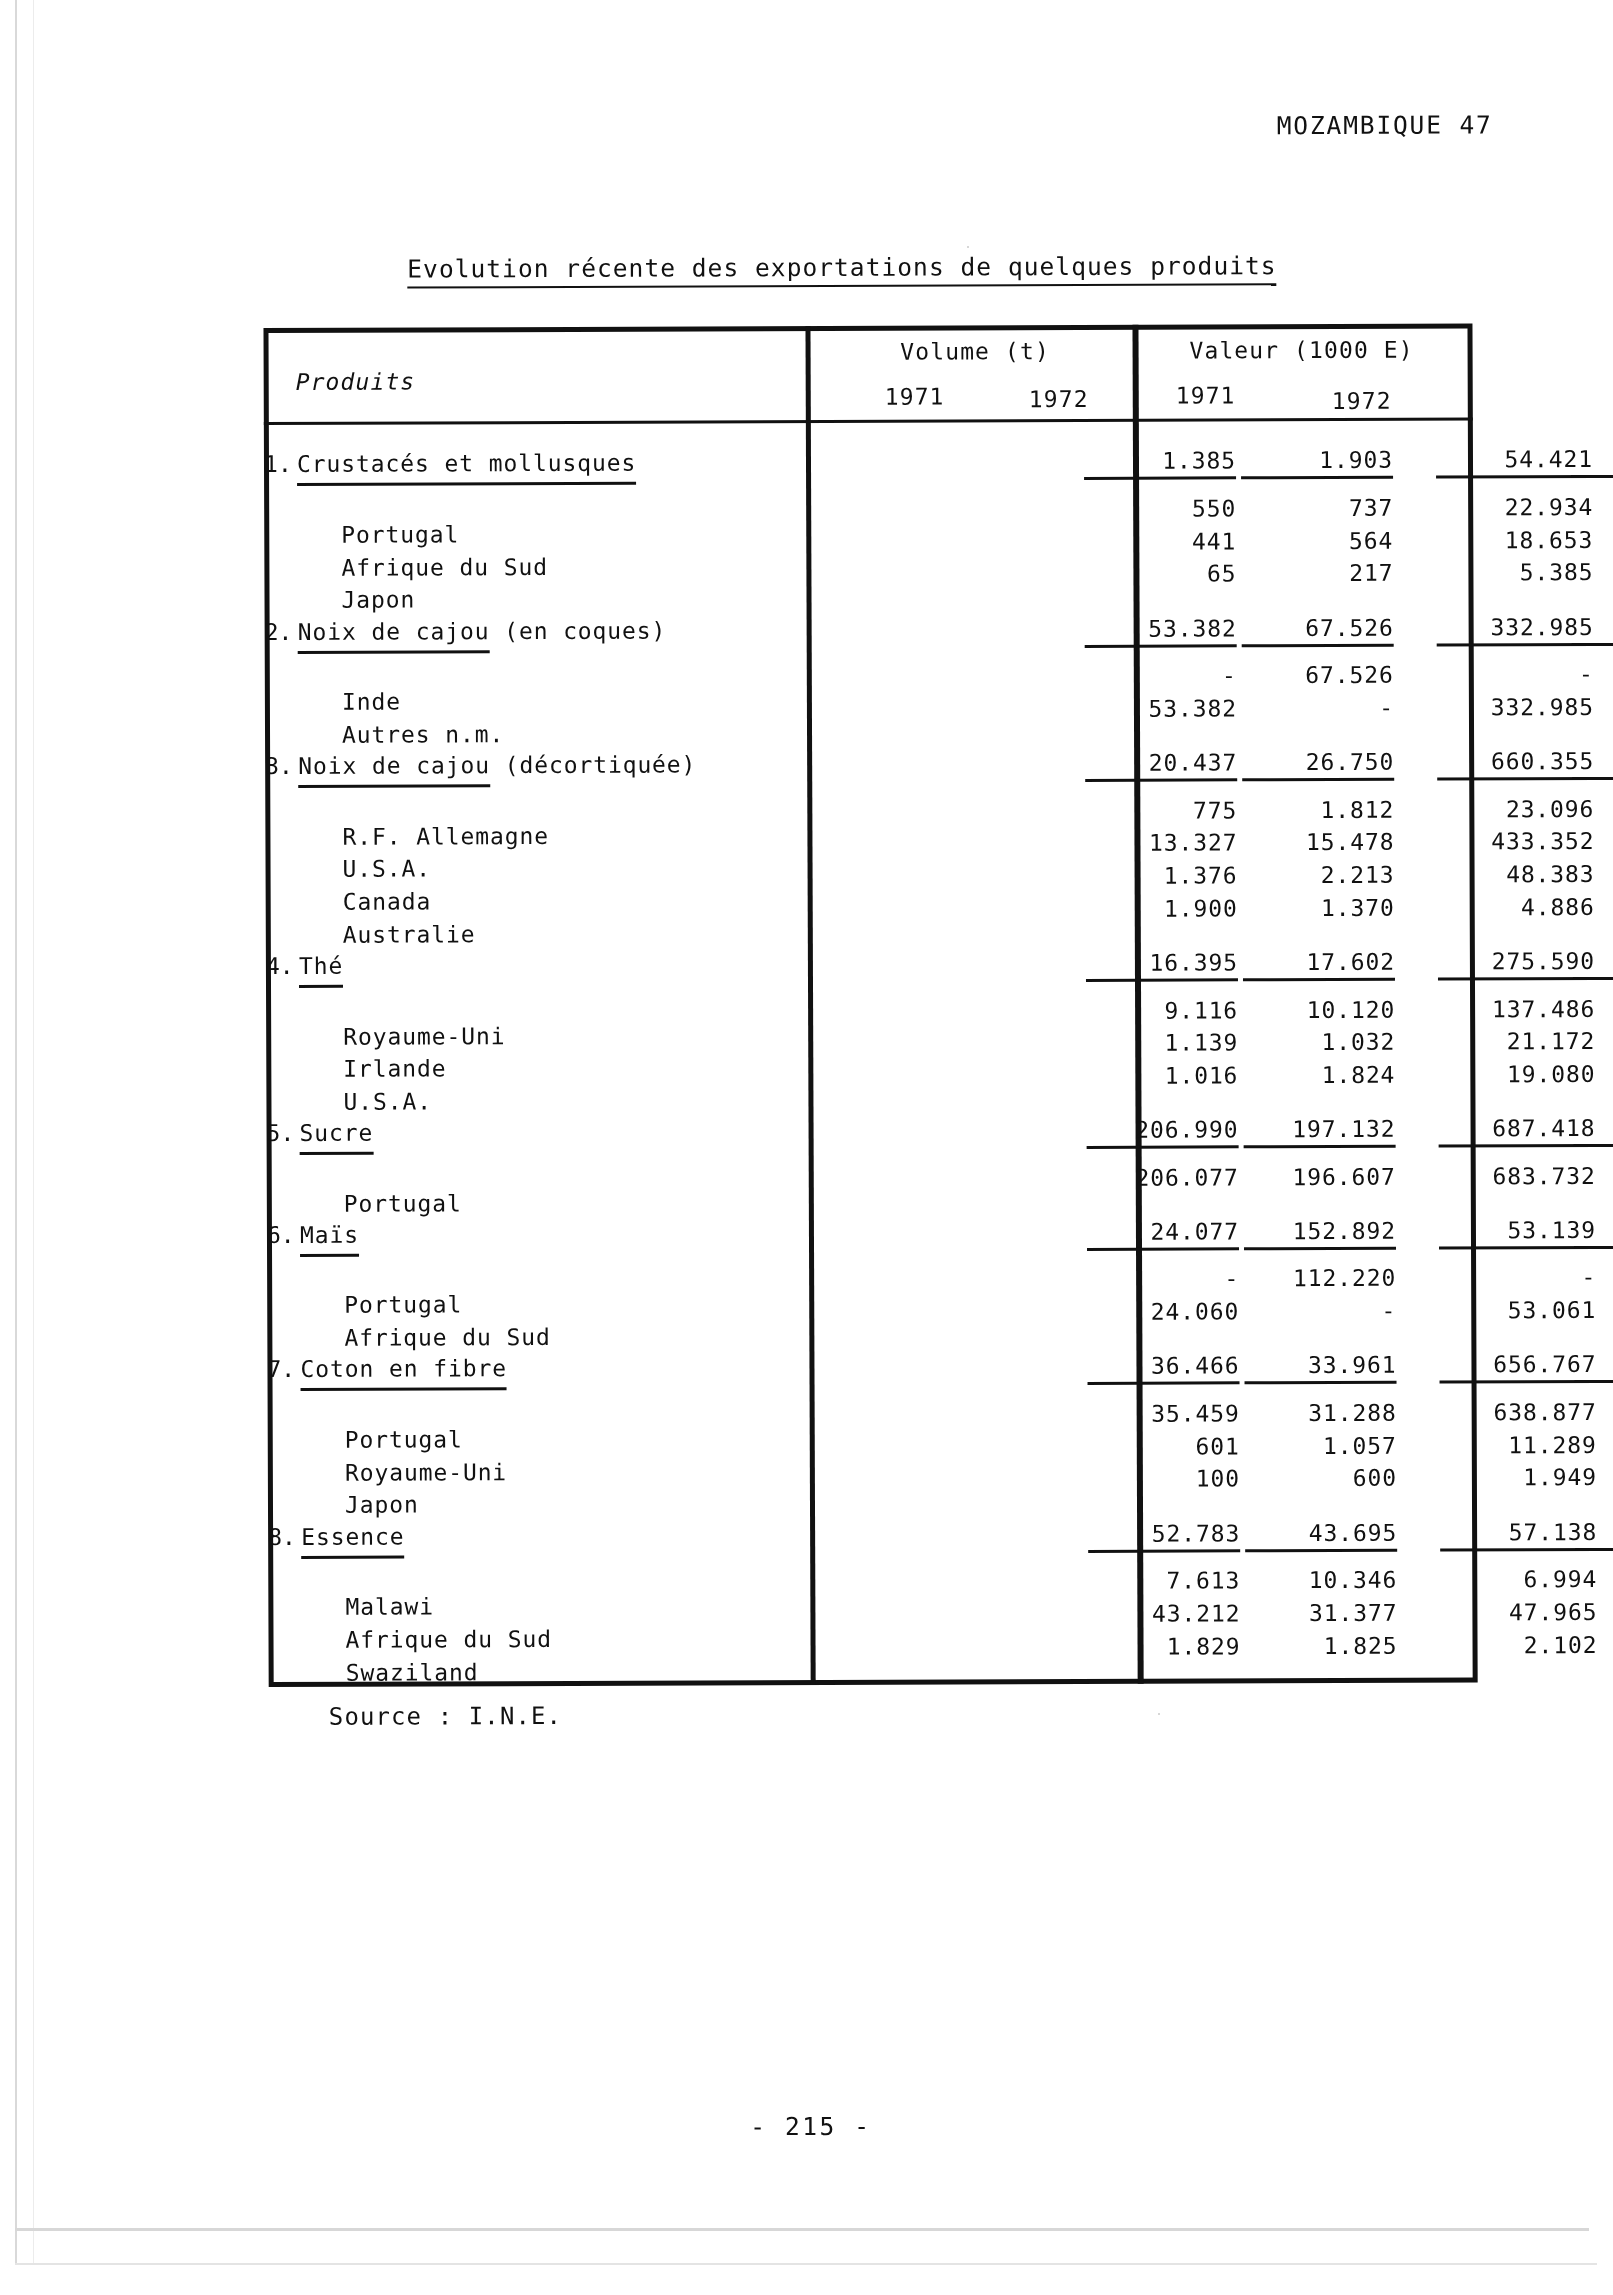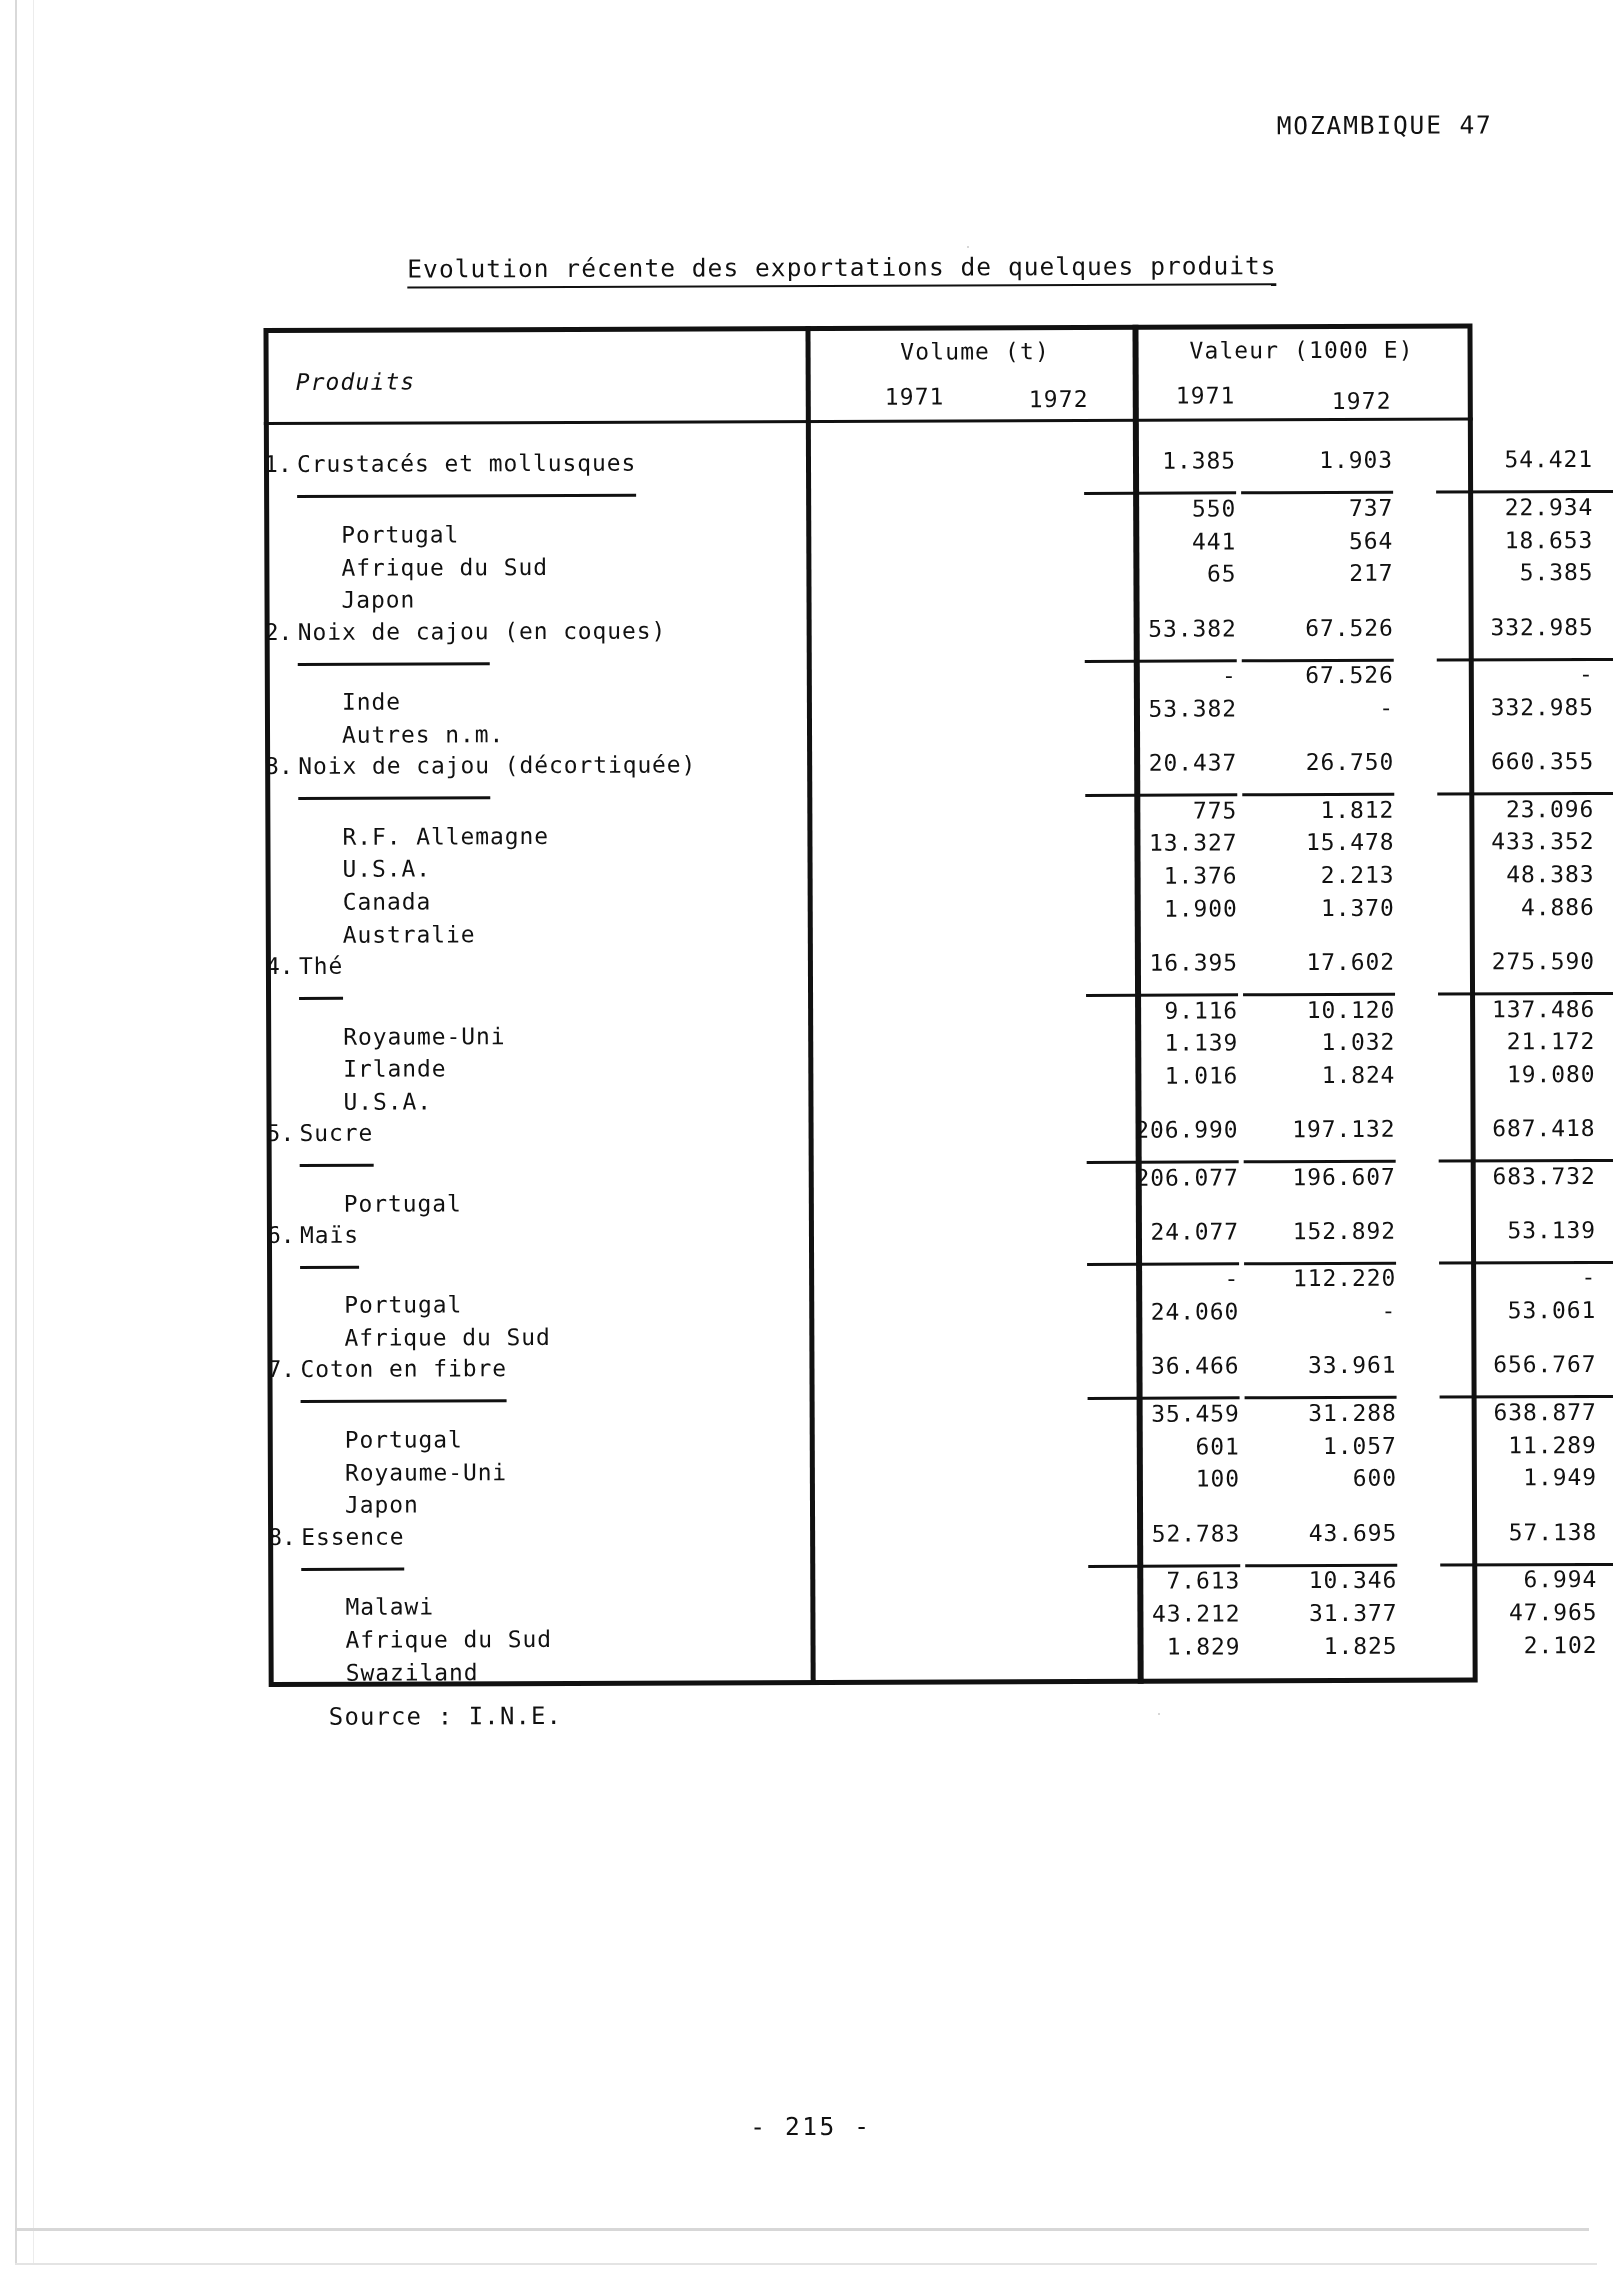--- a/index.html
+++ b/index.html
@@ -192,26 +192,26 @@
     left: 33px;
   }
   .row.main .idx {
     position: absolute;
     left: 0px;
     font-size: 23px;
     white-space: pre;
   }
   .ul-text {
     border-bottom: 3.3px solid #111;
-    padding-bottom: 18px;
+    padding-bottom: 6px;
     text-align: right;
   }
   .row.main .num {
     border-bottom: 3.3px solid #111;
-    padding-bottom: 18px;
+    padding-bottom: 3px;
   }
   .row.sub .cell-label {
     left: 77px;
     margin-top: 23px;
   }
 
   
   .source {
     position: absolute;
     left: 326px;

